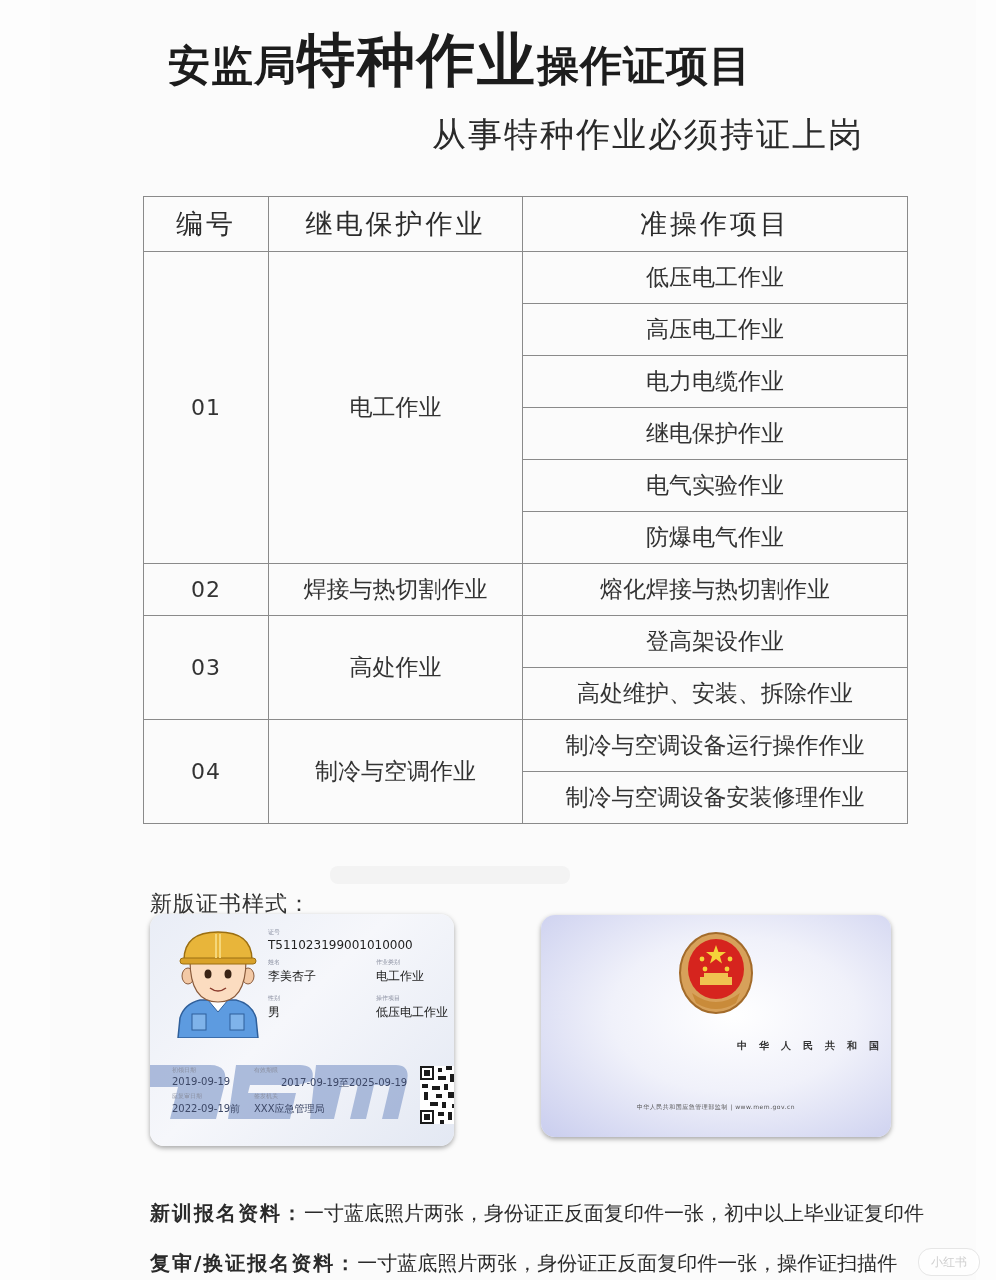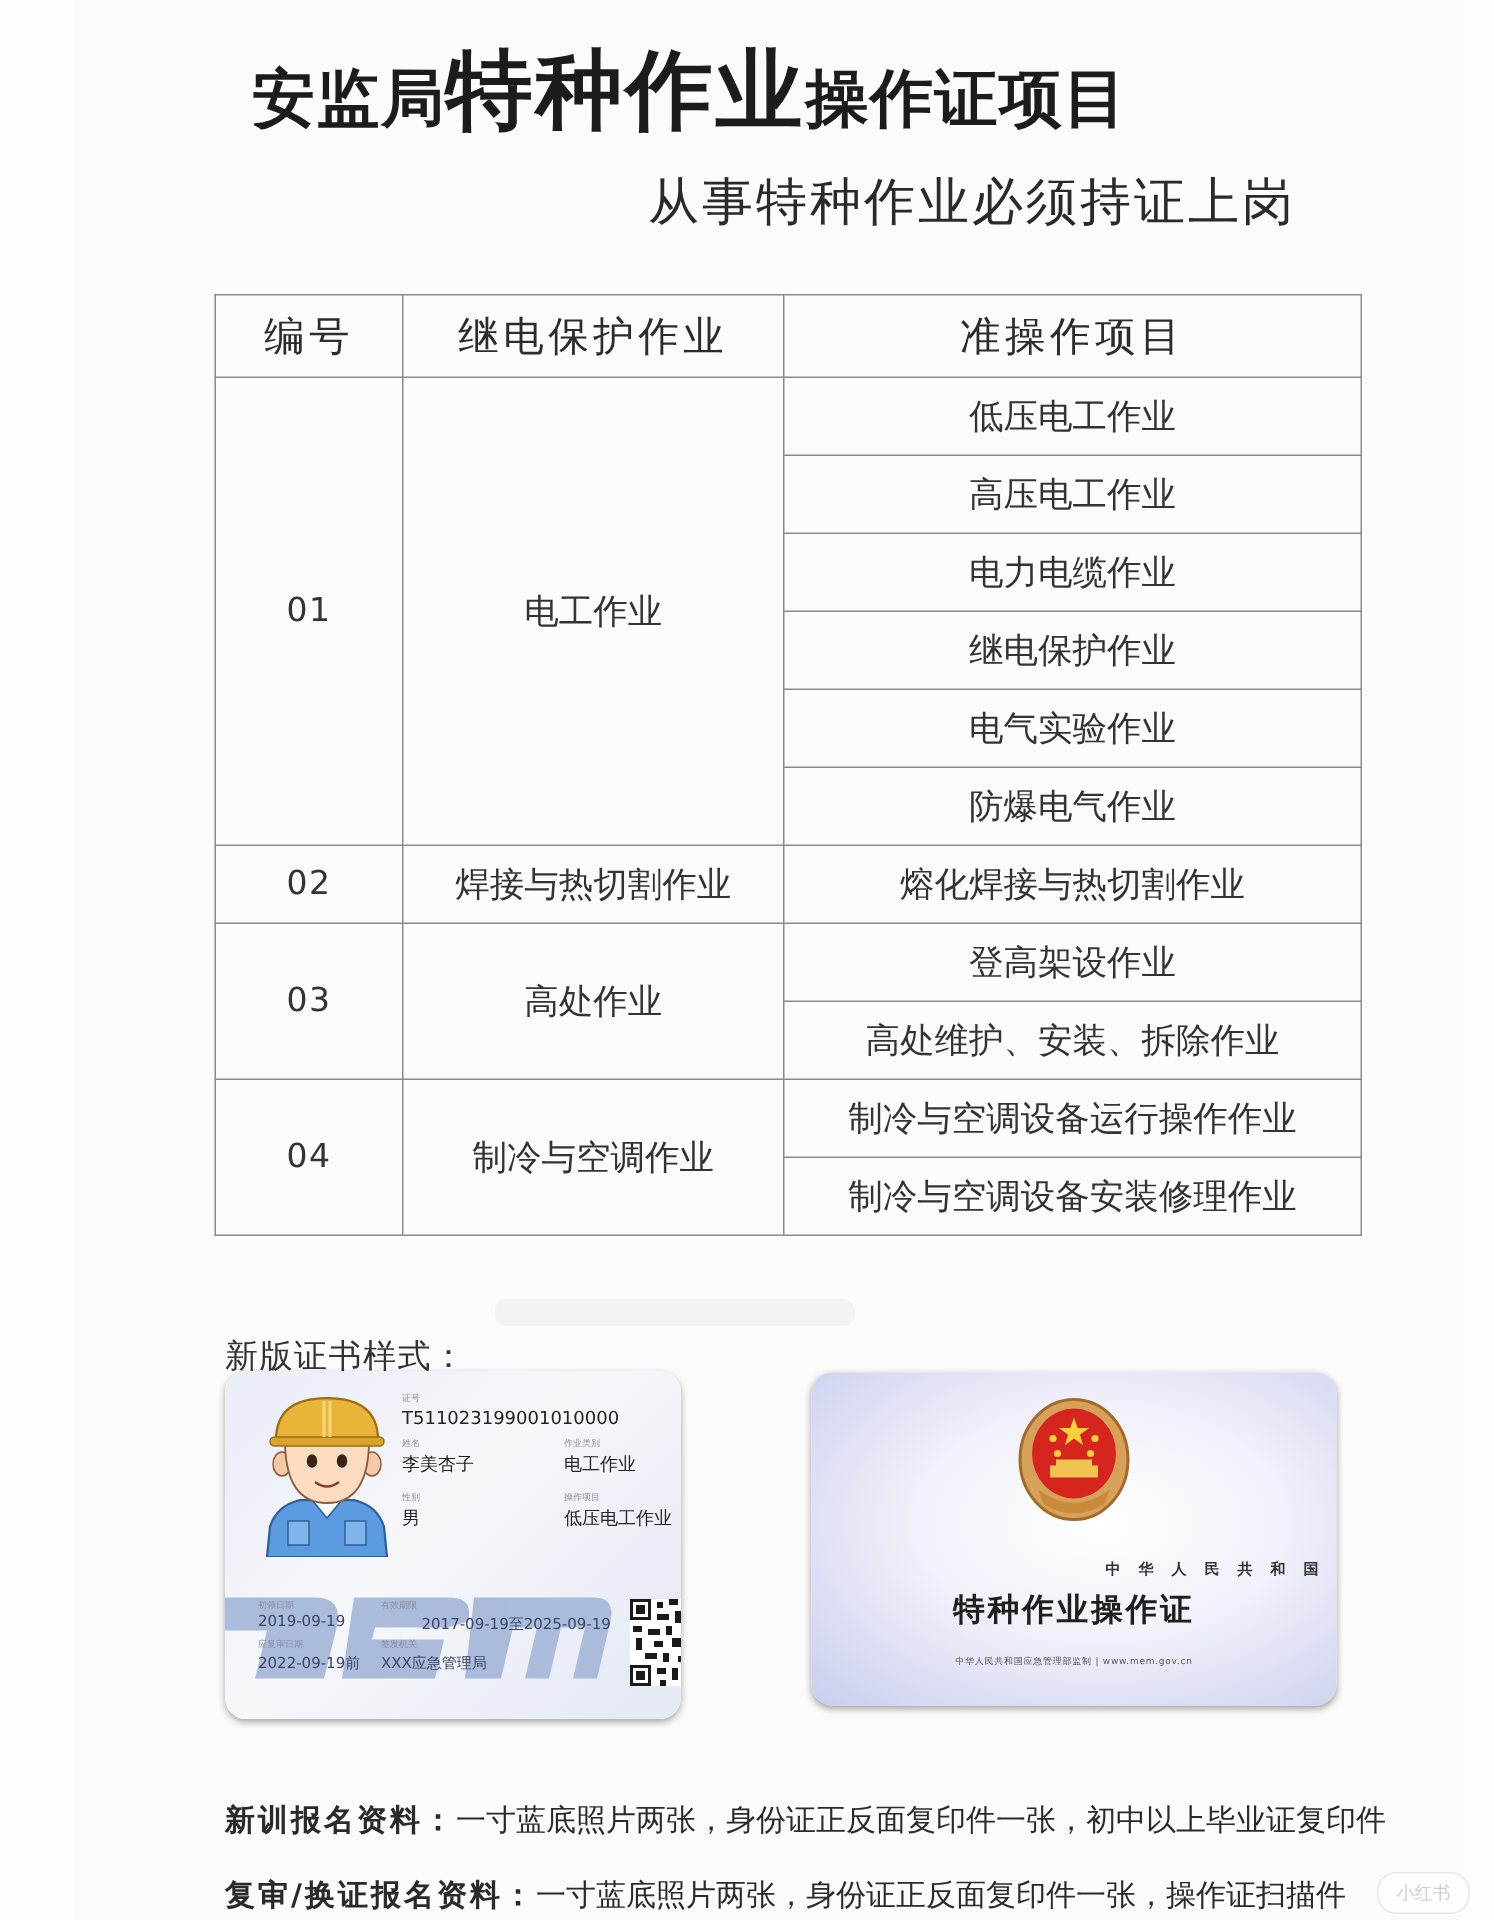--- a/index.html
+++ b/index.html
@@ -265,21 +265,20 @@
     <polygon points="38,14 40.5,21 48,21 42,25.5 44,32.5 38,28 32,32.5 34,25.5 28,21 35.5,21" fill="#f5d23a"></polygon>
     <circle cx="24" cy="28" r="2.4" fill="#f5d23a"></circle>
     <circle cx="52" cy="28" r="2.4" fill="#f5d23a"></circle>
     <circle cx="27" cy="38" r="2.4" fill="#f5d23a"></circle>
     <circle cx="49" cy="38" r="2.4" fill="#f5d23a"></circle>
     <rect x="22" y="46" width="32" height="8" fill="#f0c250"></rect>
     <rect x="26" y="42" width="24" height="5" fill="#f0c250"></rect>
     <path d="M14 62 Q38 80 62 62 L58 72 Q38 84 18 72 Z" fill="#c98b3a"></path>
   </svg>
   <div class="cb-prc">中华人民共和国</div>
-  <div class="cb-title">特种作业操作证</div>
   <div class="cb-foot">中华人民共和国应急管理部监制 | www.mem.gov.cn</div>
 </div>
 
 <div class="req req1">
   <b>新训报名资料：</b><span>一寸蓝底照片两张，身份证正反面复印件一张，初中以上毕业证复印件</span>
 </div>
 <div class="req req2">
   <b>复审/换证报名资料：</b><span>一寸蓝底照片两张，身份证正反面复印件一张，操作证扫描件</span>
 </div>
 

